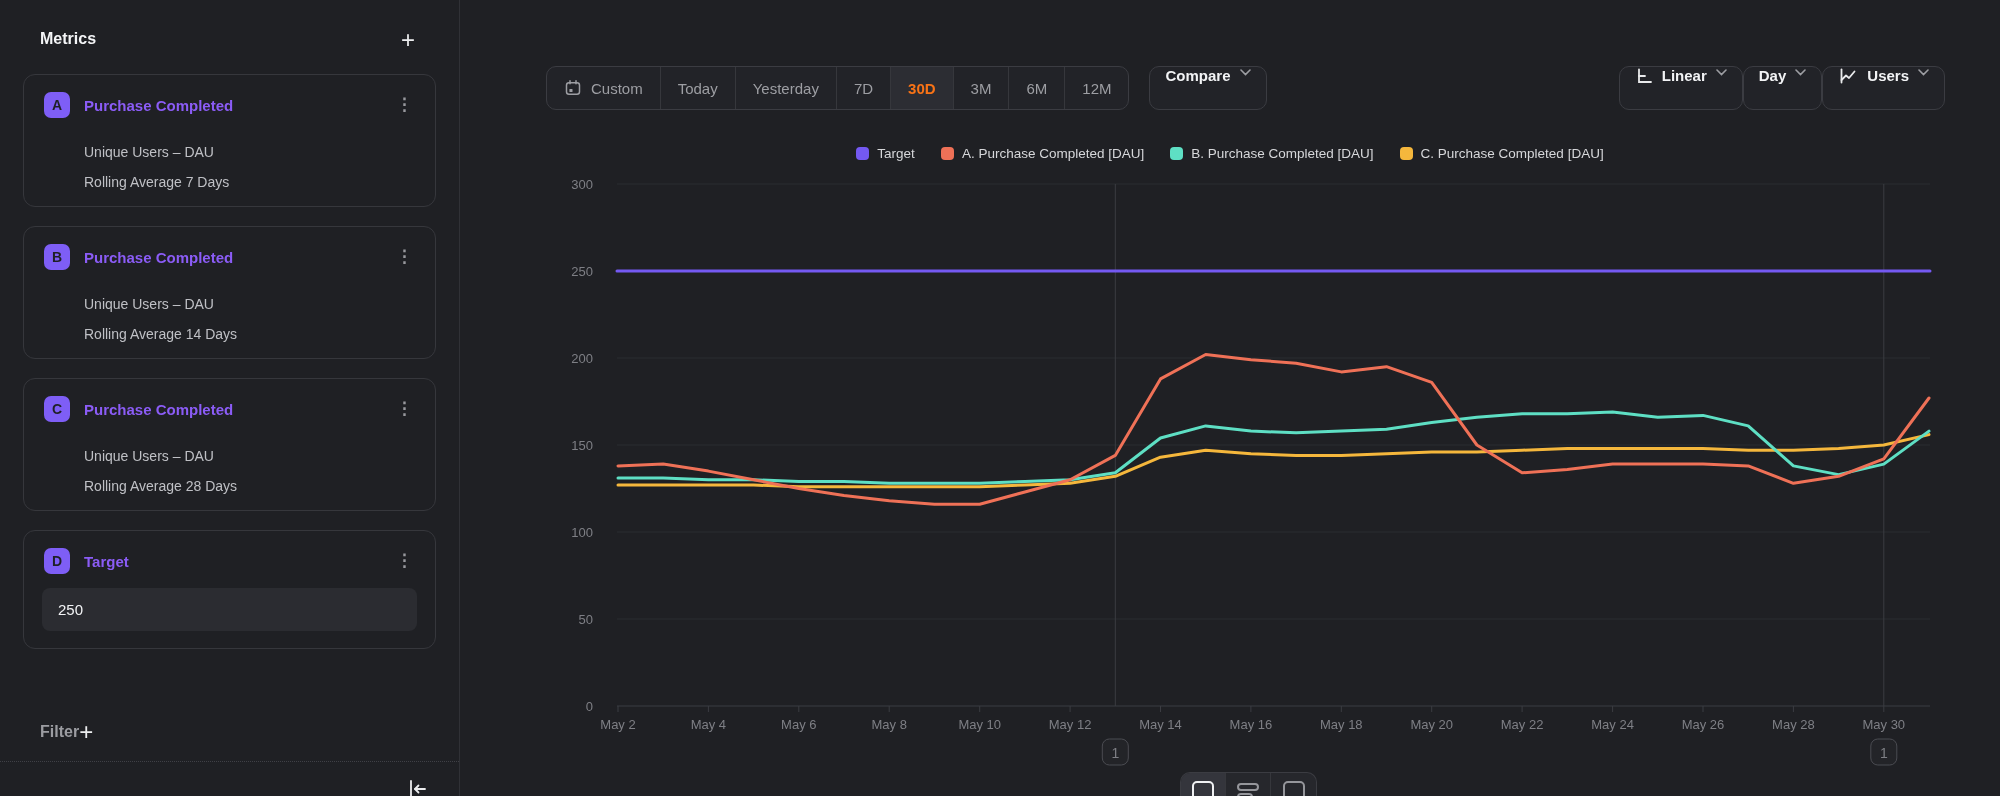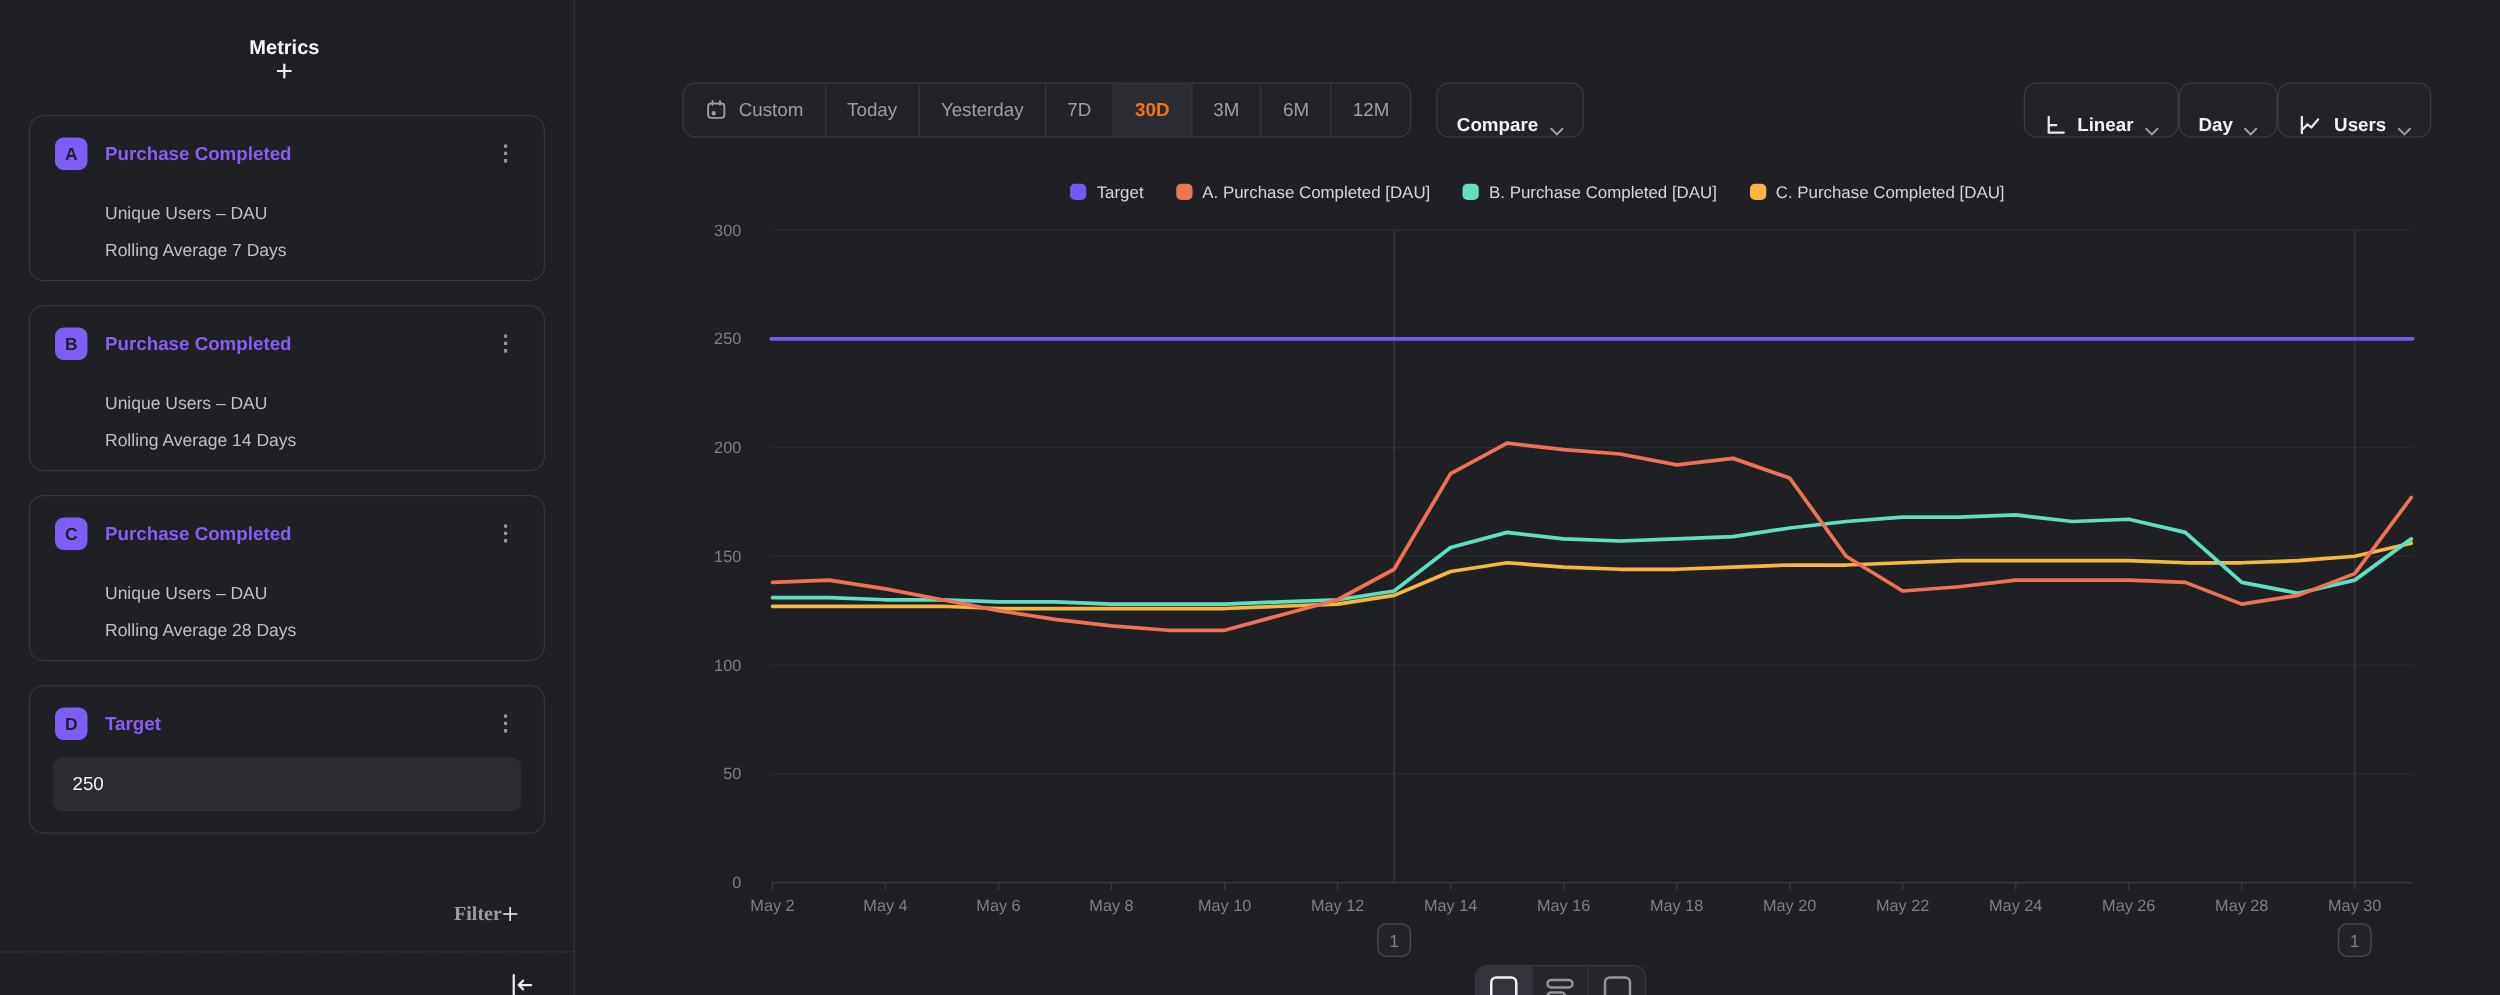--- a/index.html
+++ b/index.html
@@ -1,46 +1,46 @@
 <!DOCTYPE html>
 <html><head>
 <meta charset="utf-8">
 <style>
   * { margin:0; padding:0; box-sizing:border-box; }
   html,body { width:2000px; height:796px; overflow:hidden; }
   body { background:#1f2024; font-family:"Liberation Sans",sans-serif; color:#ecedef; position:relative; }
 
   
   .sidebar { position:absolute; left:0; top:0; width:460px; height:796px; border-right:1px solid #303136; background:#1f2024; }
-  .sidebar-header { display:flex; justify-content:space-between; align-items:center; padding:30px 44px 24px 40px;flex-direction:column; }
+  .sidebar-header { display:flex; justify-content:space-between; padding:30px 44px 24px 40px; }
   .sidebar-title { font-size:16px; font-weight:700; color:#f4f5f7; }
   .plus-icon { font-size:24px; font-weight:300; color:#ecedef; line-height:20px; cursor:pointer; }
   .metric-card { margin:0 23px 19px 23px; border:1px solid #36373c; border-radius:12px; padding:17px 18px 16px 20px; }
   .card-row { display:flex; align-items:center; }
   .metric-badge { width:26px; height:26px; border-radius:7px; background:#7e5ef6; color:#1f2026; font-size:14px; font-weight:700; display:flex; align-items:center; justify-content:center; flex:none; }
   .metric-title { margin-left:14px; font-size:15px; font-weight:700; color:#8b5cf6; flex:1; }
   .dots-icon { color:#97989d; font-size:17px; font-weight:700; line-height:14px; padding:0 4px; cursor:pointer; }
   .metric-sub { margin:14px 0 0 40px; font-size:14px; color:#bfc0c5; }
   .metric-sub.first { margin-top:26px; }
   .target-input { display:block; width:calc(100% + 2px); margin:14px 0 0 -2px; height:43px; background:#2b2c31; border:none; border-radius:8px; color:#f2f3f5; font-size:15px; font-family:"Liberation Sans",sans-serif; padding:0 16px; outline:none; }
-  .filter-row { position:absolute; left:40px; right:44px; top:722px; display:flex; justify-content:flex-end; align-items:center;font-family:Liberation Serif, serif; }
+  .filter-row { position:absolute; left:40px; right:44px; top:722px; display:flex; justify-content:flex-start; align-items:center; }
   .filter-label { font-size:16px; font-weight:700; color:#9b9ca1; }
   .sidebar-divider { position:absolute; left:0; right:0; bottom:34px; border-top:1px dotted #3f4046; }
   .collapse-btn { position:absolute; right:30px; bottom:-9px; color:#ecedef; cursor:pointer; }
 
   
   .main { position:absolute; left:460px; top:0; width:1540px; height:796px; }
   .toolbar { position:absolute; top:66px; left:86px; right:55px; display:flex; justify-content:space-between; align-items:center; }
   .toolbar-left { display:flex; gap:20px; }
   .toolbar-right { display:flex; gap:0; }
   .seg-control { display:flex; height:44px; border:1px solid #3b3c42; border-radius:10px; background:#222328; overflow:hidden; }
   .seg { display:flex; align-items:center; gap:9px; padding:0 17px; font-size:15px; color:#9d9ea3; background:transparent; border:none; border-right:1px solid #36373c; cursor:pointer; font-family:"Liberation Sans",sans-serif; }
   .seg:last-child { border-right:none; }
   .seg.selected { background:#2c2d33; color:#f97316; font-weight:700; }
-  .tb-btn { display:flex; align-items:flex-end; gap:9px; height:44px; padding:0 15px; border:1px solid #3b3c42; border-radius:10px; background:#222328; color:#f2f3f5; font-size:15px; font-weight:700; cursor:pointer; font-family:"Liberation Sans",sans-serif; }
+  .tb-btn { display:flex; align-items:flex-start; gap:9px; height:44px; padding:0 15px; border:1px solid #3b3c42; border-radius:10px; background:#222328; color:#f2f3f5; font-size:15px; font-weight:700; cursor:pointer; font-family:"Liberation Sans",sans-serif; }
   .chev { margin-top:2px; }
 
   
   .chart-area { position:absolute; left:0; top:130px; width:1540px; height:666px; }
   .legend { position:absolute; left:0; right:0; top:16px; display:flex; justify-content:center; gap:26px; align-items:center; }
   .legend-item { display:flex; align-items:center; gap:8px; cursor:pointer; }
   .legend-swatch { width:13px; height:13px; border-radius:4px; }
   .legend-label { font-size:13.5px; color:#d6d7da; }
   #chart-svg { position:absolute; left:0; top:0; }
   #chart-svg text { font-size:13px; fill:#7e7f85; font-family:"Liberation Sans",sans-serif; }

